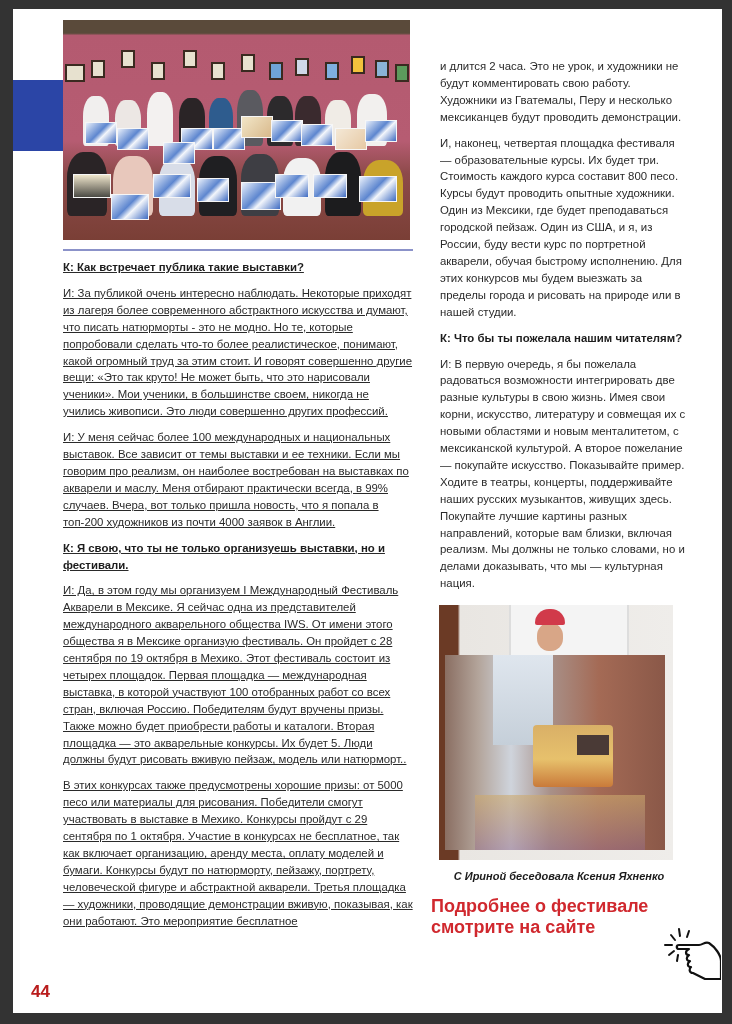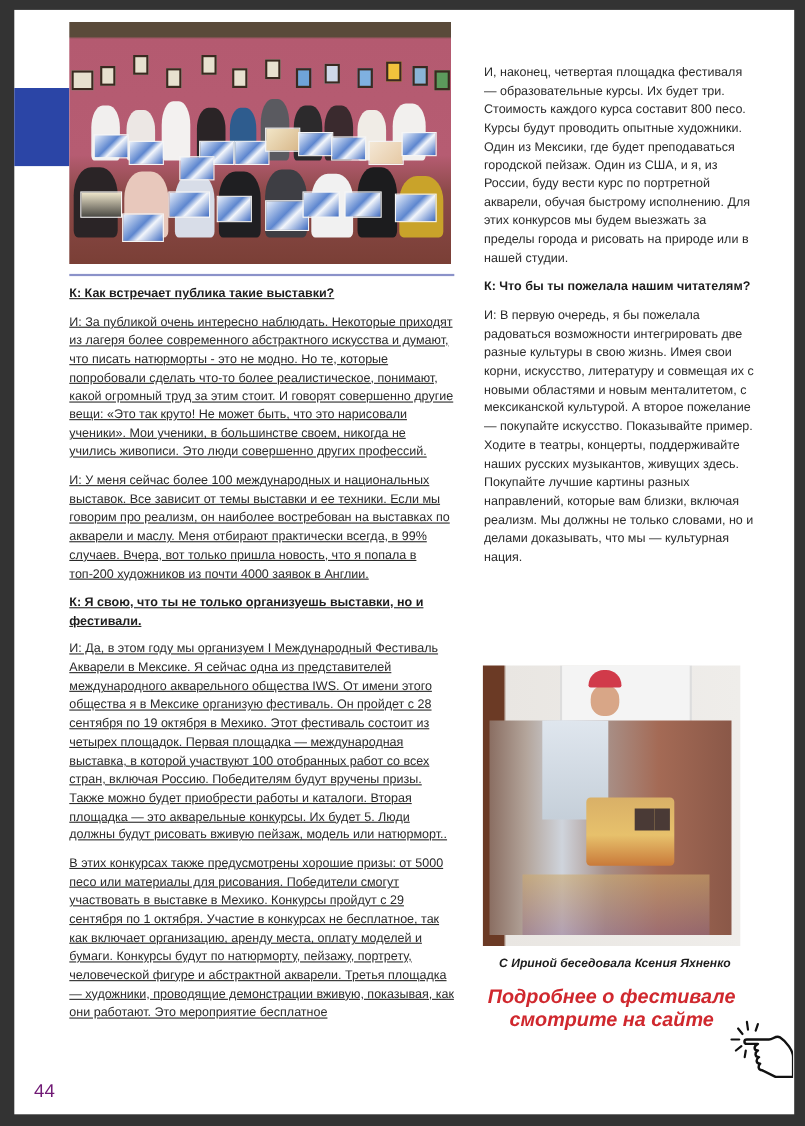--- a/index.html
+++ b/index.html
@@ -25,25 +25,25 @@
   .photo-bottom .window { position: absolute; left: 70px; top: 0; width: 120px; height: 60px; background: #f4f4f4; border-left: 2px solid #ddd; border-right: 2px solid #ddd; }
   .photo-bottom .cap { position: absolute; left: 96px; top: 4px; width: 30px; height: 16px; background: #d13a4a; border-radius: 14px 14px 2px 2px; }
   .photo-bottom .face { position: absolute; left: 98px; top: 18px; width: 26px; height: 28px; background: #d8a687; border-radius: 45%; }
   .photo-bottom .painting { position: absolute; left: 6px; top: 50px; width: 220px; height: 195px;
     background: linear-gradient(90deg, #8a6e62 0%, #b3a49a 15%, #cfd4dc 30%, #a89088 48%, #a46a55 70%, #8a5848 100%); }
   .photo-bottom .sky { position: absolute; left: 48px; top: 0; width: 60px; height: 90px; background: linear-gradient(180deg, #dfe6ee, #c5cfd9); }
   .photo-bottom .tram { position: absolute; left: 88px; top: 70px; width: 80px; height: 62px; background: linear-gradient(180deg, #d9b067 0%, #e7c16c 55%, #c97a3a 100%); border-radius: 4px; }
   .photo-bottom .tram-win { position: absolute; top: 10px; width: 18px; height: 20px; background: #4a3a36; }
   .photo-bottom .reflect { position: absolute; left: 30px; top: 140px; width: 170px; height: 55px; background: linear-gradient(180deg, rgba(205,170,110,.6), rgba(150,110,140,.5)); }
   .caption { position: absolute; left: 426px; top: 861px; width: 240px; text-align: center; font-size: 11px; font-style: italic; font-weight: bold; color: #1c1c1c; }
-  .promo { position: absolute; left: 418px; top: 887px; width: 250px; text-align: center; font-size: 18px; line-height: 21px; font-weight: bold; font-style: italic; }
+  .promo { position: absolute; left: 418px; top: 887px; width: 250px; font-size: 18px; line-height: 21px; font-weight: bold; }
   .promo .red { color: #d0282e; display: block; }
   .promo .link { color: #3a62ad; text-decoration: underline; display: block; }
   .pointer { position: absolute; left: 648px; top: 912px; width: 60px; height: 60px; }
-  .page-num { position: absolute; left: 18px; top: 973px; font-size: 17px; font-weight: normal; color: #701a75; }
+  .page-num { position: absolute; left: 18px; top: 973px; font-size: 17px; font-weight: bold; color: #b91c1c; }
 </style>
 </head>
 <body>
 
 <div class="page">
   <div class="blue-block"></div>
 
   <div class="photo-top">
     <div class="frames">
       <div class="frame" style="left:2px;top:14px;width:20px;"></div>
@@ -106,20 +106,21 @@
   <div class="col-left">
     <p class="para q">К: Как встречает публика такие выставки?</p>
     <p class="para">И: За публикой очень интересно наблюдать. Некоторые приходят из лагеря более современного абстрактного искусства и думают, что писать натюрморты - это не модно. Но те, которые попробовали сделать что-то более реалистическое, понимают, какой огромный труд за этим стоит. И говорят совершенно другие вещи: «Это так круто! Не может быть, что это нарисовали ученики». Мои ученики, в большинстве своем, никогда не учились живописи. Это люди совершенно других профессий.</p>
     <p class="para">И: У меня сейчас более 100 международных и национальных выставок. Все зависит от темы выставки и ее техники. Если мы говорим про реализм, он наиболее востребован на выставках по акварели и маслу. Меня отбирают практически всегда, в 99% случаев. Вчера, вот только пришла новость, что я попала в топ-200 художников из почти 4000 заявок в Англии.</p>
     <p class="para q">К: Я свою, что ты не только организуешь выставки, но и фестивали.</p>
     <p class="para">И: Да, в этом году мы организуем I Международный Фестиваль Акварели в Мексике. Я сейчас одна из представителей международного акварельного общества IWS. От имени этого общества я в Мексике организую фестиваль. Он пройдет с 28 сентября по 19 октября в Мехико. Этот фестиваль состоит из четырех площадок. Первая площадка — международная выставка, в которой участвуют 100 отобранных работ со всех стран, включая Россию. Победителям будут вручены призы. Также можно будет приобрести работы и каталоги. Вторая площадка — это акварельные конкурсы. Их будет 5. Люди должны будут рисовать вживую пейзаж, модель или натюрморт..</p>
     <p class="para">В этих конкурсах также предусмотрены хорошие призы: от 5000 песо или материалы для рисования. Победители смогут участвовать в выставке в Мехико. Конкурсы пройдут с 29 сентября по 1 октября. Участие в конкурсах не бесплатное, так как включает организацию, аренду места, оплату моделей и бумаги. Конкурсы будут по натюрморту, пейзажу, портрету, человеческой фигуре и абстрактной акварели. Третья площадка — художники, проводящие демонстрации вживую, показывая, как они работают. Это мероприятие бесплатное</p>
   </div>
 
   <div class="col-right">
+    <p class="para">и длится 2 часа. Это не урок, и художники не будут комментировать свою работу. Художники из Гватемалы, Перу и несколько мексиканцев будут проводить демонстрации.</p>
     <p class="para">И, наконец, четвертая площадка фестиваля — образовательные курсы. Их будет три. Стоимость каждого курса составит 800 песо. Курсы будут проводить опытные художники. Один из Мексики, где будет преподаваться городской пейзаж. Один из США, и я, из России, буду вести курс по портретной акварели, обучая быстрому исполнению. Для этих конкурсов мы будем выезжать за пределы города и рисовать на природе или в нашей студии.</p>
     <p class="para q">К: Что бы ты пожелала нашим читателям?</p>
     <p class="para">И: В первую очередь, я бы пожелала радоваться возможности интегрировать две разные культуры в свою жизнь. Имея свои корни, искусство, литературу и совмещая их с новыми областями и новым менталитетом, с мексиканской культурой. А второе пожелание — покупайте искусство. Показывайте пример. Ходите в театры, концерты, поддерживайте наших русских музыкантов, живущих здесь. Покупайте лучшие картины разных направлений, которые вам близки, включая реализм. Мы должны не только словами, но и делами доказывать, что мы — культурная нация.</p>
   </div>
 
   <div class="photo-bottom">
     <div class="window"></div>
     <div class="face"></div>
     <div class="cap"></div>
     <div class="painting">

